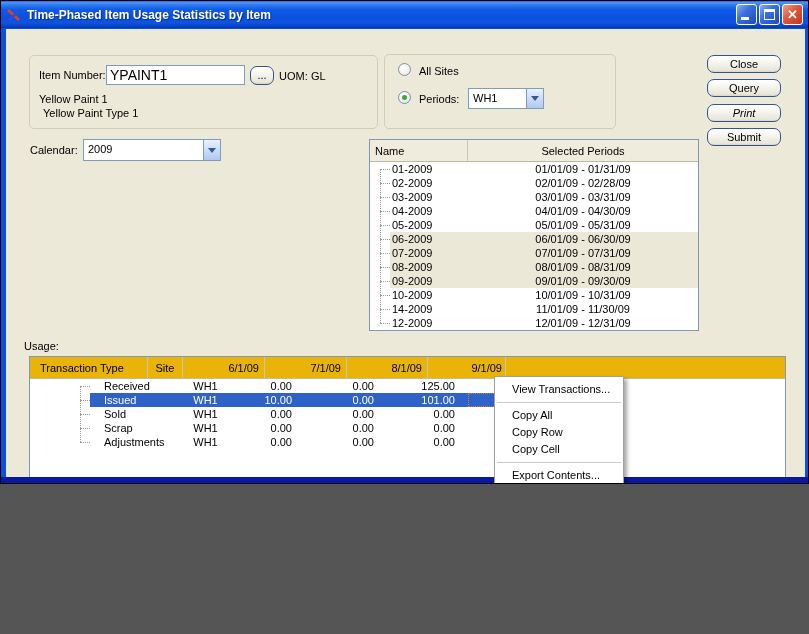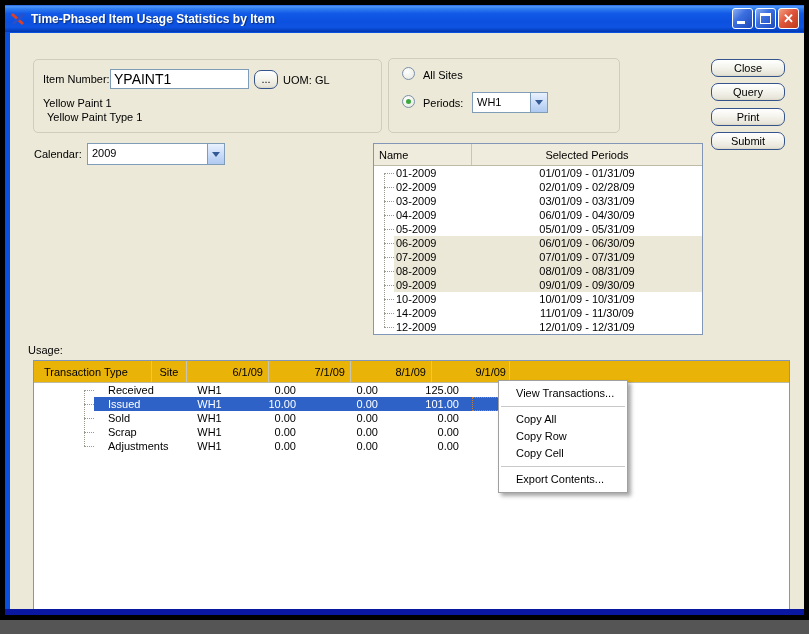--- a/index.html
+++ b/index.html
@@ -1,19 +1,19 @@
 <!DOCTYPE html>
 <html><head>
 <meta charset="utf-8">
 <style>
   * { box-sizing: border-box; margin: 0; padding: 0; }
   body { font-family: "Liberation Sans", sans-serif; font-size: 11px; color: #000; background:#555; }
 
-  .window { position: relative; width: 809px; height: 620px;
-            background: #0A50DE; border: 5px solid #000000; overflow: hidden; }
+  .window { position: relative; width: 809px; height: 484px;
+            background: #0A50DE; border: 1px solid #000000; overflow: hidden; }
   .window-bottom-dark { position:absolute; left:0; right:0; bottom:0; height:6px; background:#0A17A0; }
 
   
   .titlebar { position:absolute; left:0; top:0; width:100%; height:27px;
     background: linear-gradient(180deg,#2664E0 0%, #4E95F8 6%, #2E7CF0 14%, #1159E6 32%, #0C50DF 62%, #0E53E2 82%, #0038B0 100%);
     display:flex; align-items:center; padding:0 5px; }
   .app-icon { width:16px; height:16px; margin-right:5px; flex:0 0 auto; }
   .title-text { flex:1; color:#fff; font-weight:bold; font-size:12px; text-shadow:1px 1px 1px rgba(0,0,0,.45);
     white-space:nowrap; overflow:hidden; }
   .tb-btns { display:flex; gap:2px; }
@@ -134,21 +134,21 @@
     <span class="lbl" style="left:413px; top:64px;">Periods:</span>
     <div class="combo" style="left:462px; top:59px; width:76px; height:21px;">
       <span class="val">WH1</span>
       <span class="arrow-btn">
           <span class="tri"></span>
         </span>
     </div>
 
     <div class="xp-btn" style="left:701px; top:26px;">Close</div>
     <div class="xp-btn" style="left:701px; top:50px;">Query</div>
-    <div class="xp-btn" style="left:701px; top:75px;">Print</div>
+    <div class="xp-btn" style="left:701px; top:75px;font-style:italic;">Print</div>
     <div class="xp-btn" style="left:701px; top:99px;">Submit</div>
 
     <span class="lbl" style="left:24px; top:115px;">Calendar:</span>
     <div class="combo" style="left:77px; top:110px; width:138px; height:22px;">
       <span class="val">2009</span>
       <span class="arrow-btn">
           <span class="tri"></span>
         </span>
     </div>
 
@@ -176,21 +176,21 @@
             <span class="stub"></span>
             <div class="p-fill">
               <span class="p-name">03-2009</span>
               <span class="p-range">03/01/09 - 03/31/09</span>
             </div>
           </div>
           <div class="p-row">
             <span class="stub"></span>
             <div class="p-fill">
               <span class="p-name">04-2009</span>
-              <span class="p-range">06/01/09 - 04/30/09</span>
+              <span class="p-range">04/01/09 - 04/30/09</span>
             </div>
           </div>
           <div class="p-row">
             <span class="stub"></span>
             <div class="p-fill">
               <span class="p-name">05-2009</span>
               <span class="p-range">05/01/09 - 05/31/09</span>
             </div>
           </div>
           <div class="p-row">

